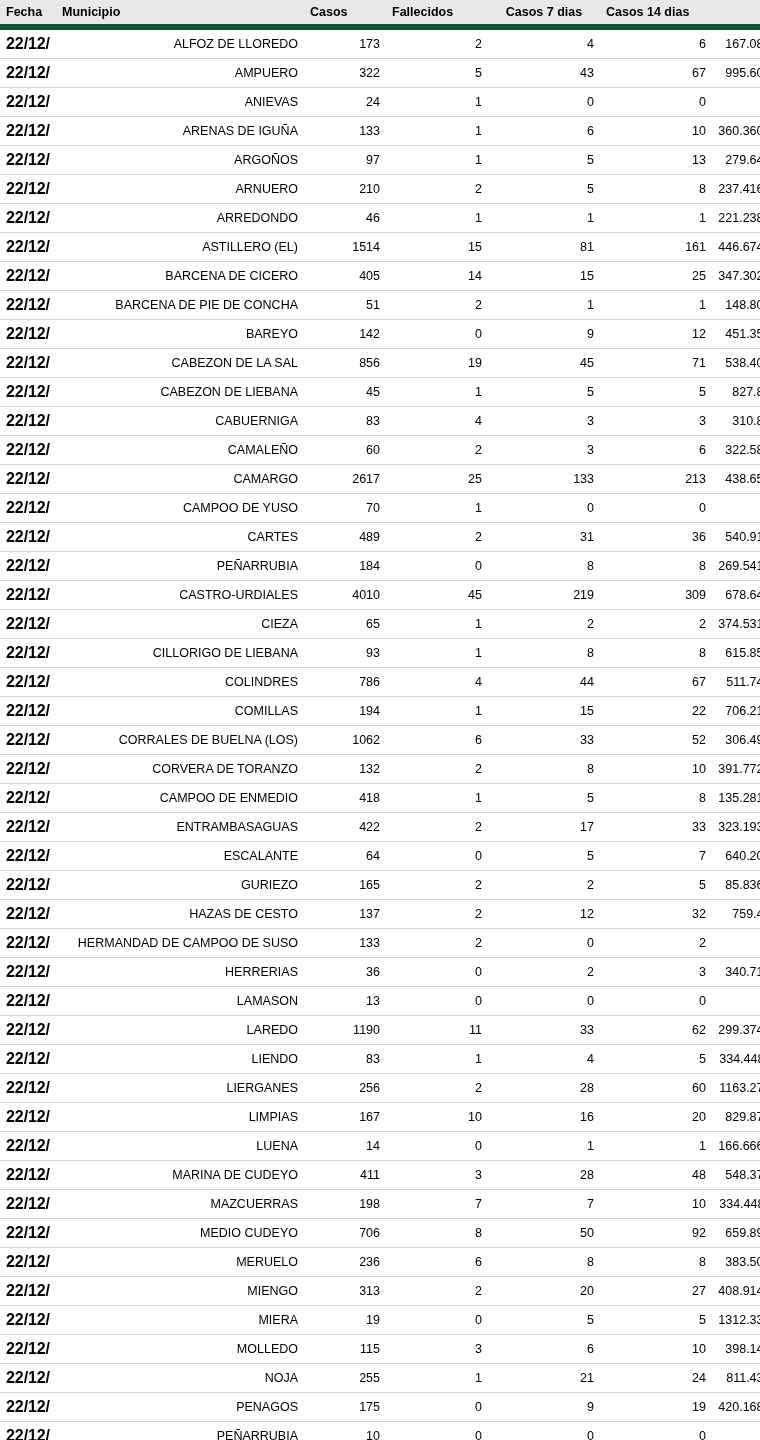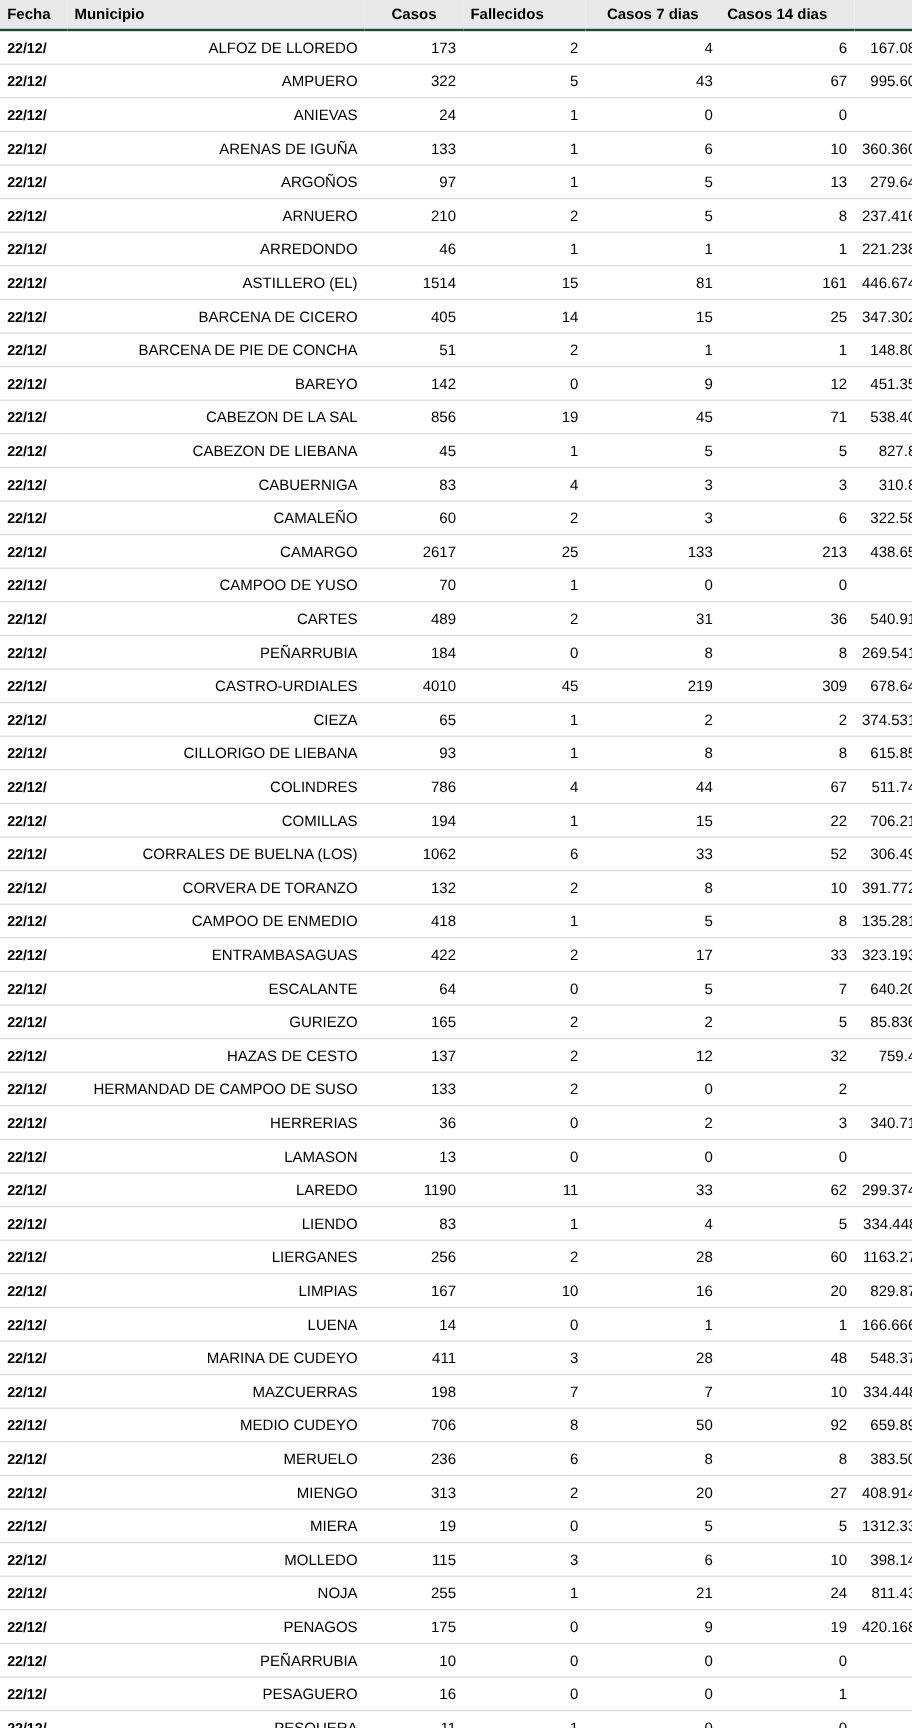--- a/index.html
+++ b/index.html
@@ -21,46 +21,46 @@
     border-collapse: collapse;
     width: 760px;
     table-layout: fixed;
     font-size: 12.5px;
   }
   table.data-table thead th {
     background: #e8e8e8;
     font-weight: bold;
     font-size: 12.5px;
     color: #000;
-    border-bottom: 2px solid #14532d;
+    border-bottom: 6px solid #14532d;
     padding: 5px 6px;
     vertical-align: middle;
     white-space: nowrap;
   }
   table.data-table thead th.c-fecha { text-align: left; width: 44px; padding-left: 6px;}
   table.data-table thead th.c-muni  { text-align: left; width: 236px; }
-  table.data-table thead th.c-casos { text-align: center; width: 70px; }
+  table.data-table thead th.c-casos { text-align: left; width: 70px; }
   table.data-table thead th.c-fall  { text-align: left; width: 90px; }
   table.data-table thead th.c-c7    { width: 100px; }
   table.data-table thead th.c-c14   { text-align: left; width: 100px; }
   table.data-table thead th.c-ia    { text-align: right; width: 120px; padding-right: 8px;}
 
   table.data-table tbody td {
     border-bottom: 1px solid #d9d9d9;
     padding: 5px 6px;
     height: 17px;
     vertical-align: middle;
     overflow: hidden;
     white-space: nowrap;
     background: #ffffff;
   }
   td.c-fecha {
-    text-align: left;
+    text-align: center;
     font-weight: bold;
-    font-size: 12px;
+    font-size: 16px;
     letter-spacing: -0.1px;
   }
   td.c-muni  { text-align: right; font-size: 12.5px; }
   td.c-num   { text-align: right; font-size: 12.5px; }
   td.c-ia    { text-align: right; font-size: 12.5px; padding-right: 8px; }
 
   tbody tr:last-child td { border-bottom: 1px solid #d9d9d9; }
 </style>
 </head>
 <body>

